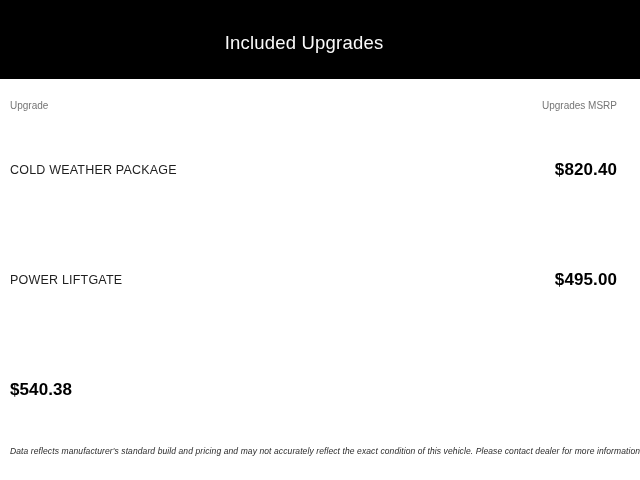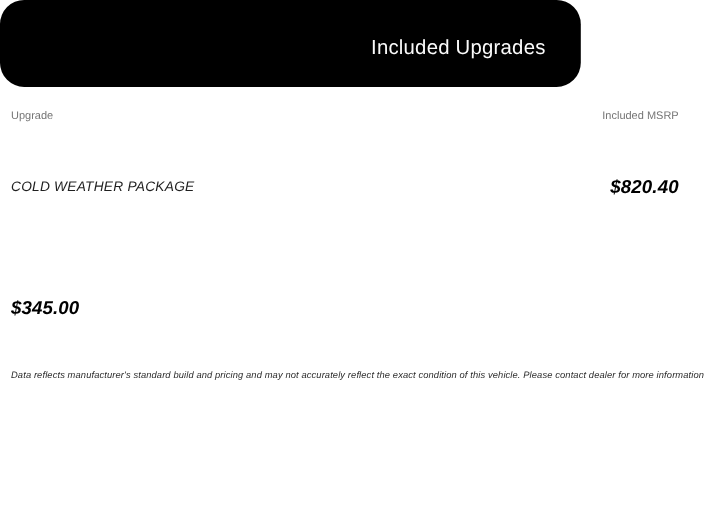--- a/index.html
+++ b/index.html
@@ -4,29 +4,28 @@
 <style>
   * { margin: 0; padding: 0; box-sizing: border-box; }
   html, body {
     width: 640px;
     height: 480px;
     background: #ffffff;
     font-family: "Liberation Sans", sans-serif;
     overflow: hidden;
   }
   .top-bar {
-    width: 528px;
+    width: 640px;
     height: 79px;
     background: #000000;
     display: flex;
     align-items: center;
-    justify-content: flex-end;
+    justify-content: center;
     padding-right: 32px;
     padding-top: 7px;
-    border-radius: 22px;
   }
   .top-bar-title {
     color: #fafafa;
     font-size: 18.5px;
     font-weight: 400;
     letter-spacing: 0.2px;
   }
   .table {
     padding-left: 10px;
     padding-right: 23px;
@@ -42,21 +41,20 @@
     font-size: 10px;
     color: #757575;
     line-height: 12px;
   }
   .rows { margin-top: 3px; }
   .row {
     height: 110px;
     display: flex;
     justify-content: space-between;
     align-items: center;
-    font-style: italic;
   }
   .row-name {
     font-size: 12.5px;
     color: #1f1f1f;
     letter-spacing: 0.2px;
   }
   .row-price {
     font-size: 17px;
     font-weight: 700;
     color: #000000;
@@ -75,27 +73,31 @@
 </head>
 <body>
 
 <div class="top-bar">
   <div class="top-bar-title">Included Upgrades</div>
 </div>
 
 <div class="table">
   <div class="col-headers">
     <div class="col-header">Upgrade</div>
-    <div class="col-header">Included MSRP</div>
+    <div class="col-header">Upgrades MSRP</div>
   </div>
 
   <div class="rows">
     <div class="row">
       <div class="row-name">COLD WEATHER PACKAGE</div>
       <div class="row-price">$820.40</div>
     </div>
     <div class="row">
-      <div class="row-price">$345.00</div>
+      <div class="row-name">POWER LIFTGATE</div>
+      <div class="row-price">$495.00</div>
+    </div>
+    <div class="row">
+      <div class="row-price">$540.38</div>
     </div>
   </div>
 </div>
 
 <div class="disclaimer">Data reflects manufacturer's standard build and pricing and may not accurately reflect the exact condition of this vehicle. Please contact dealer for more information.</div>
 
 </body></html>

